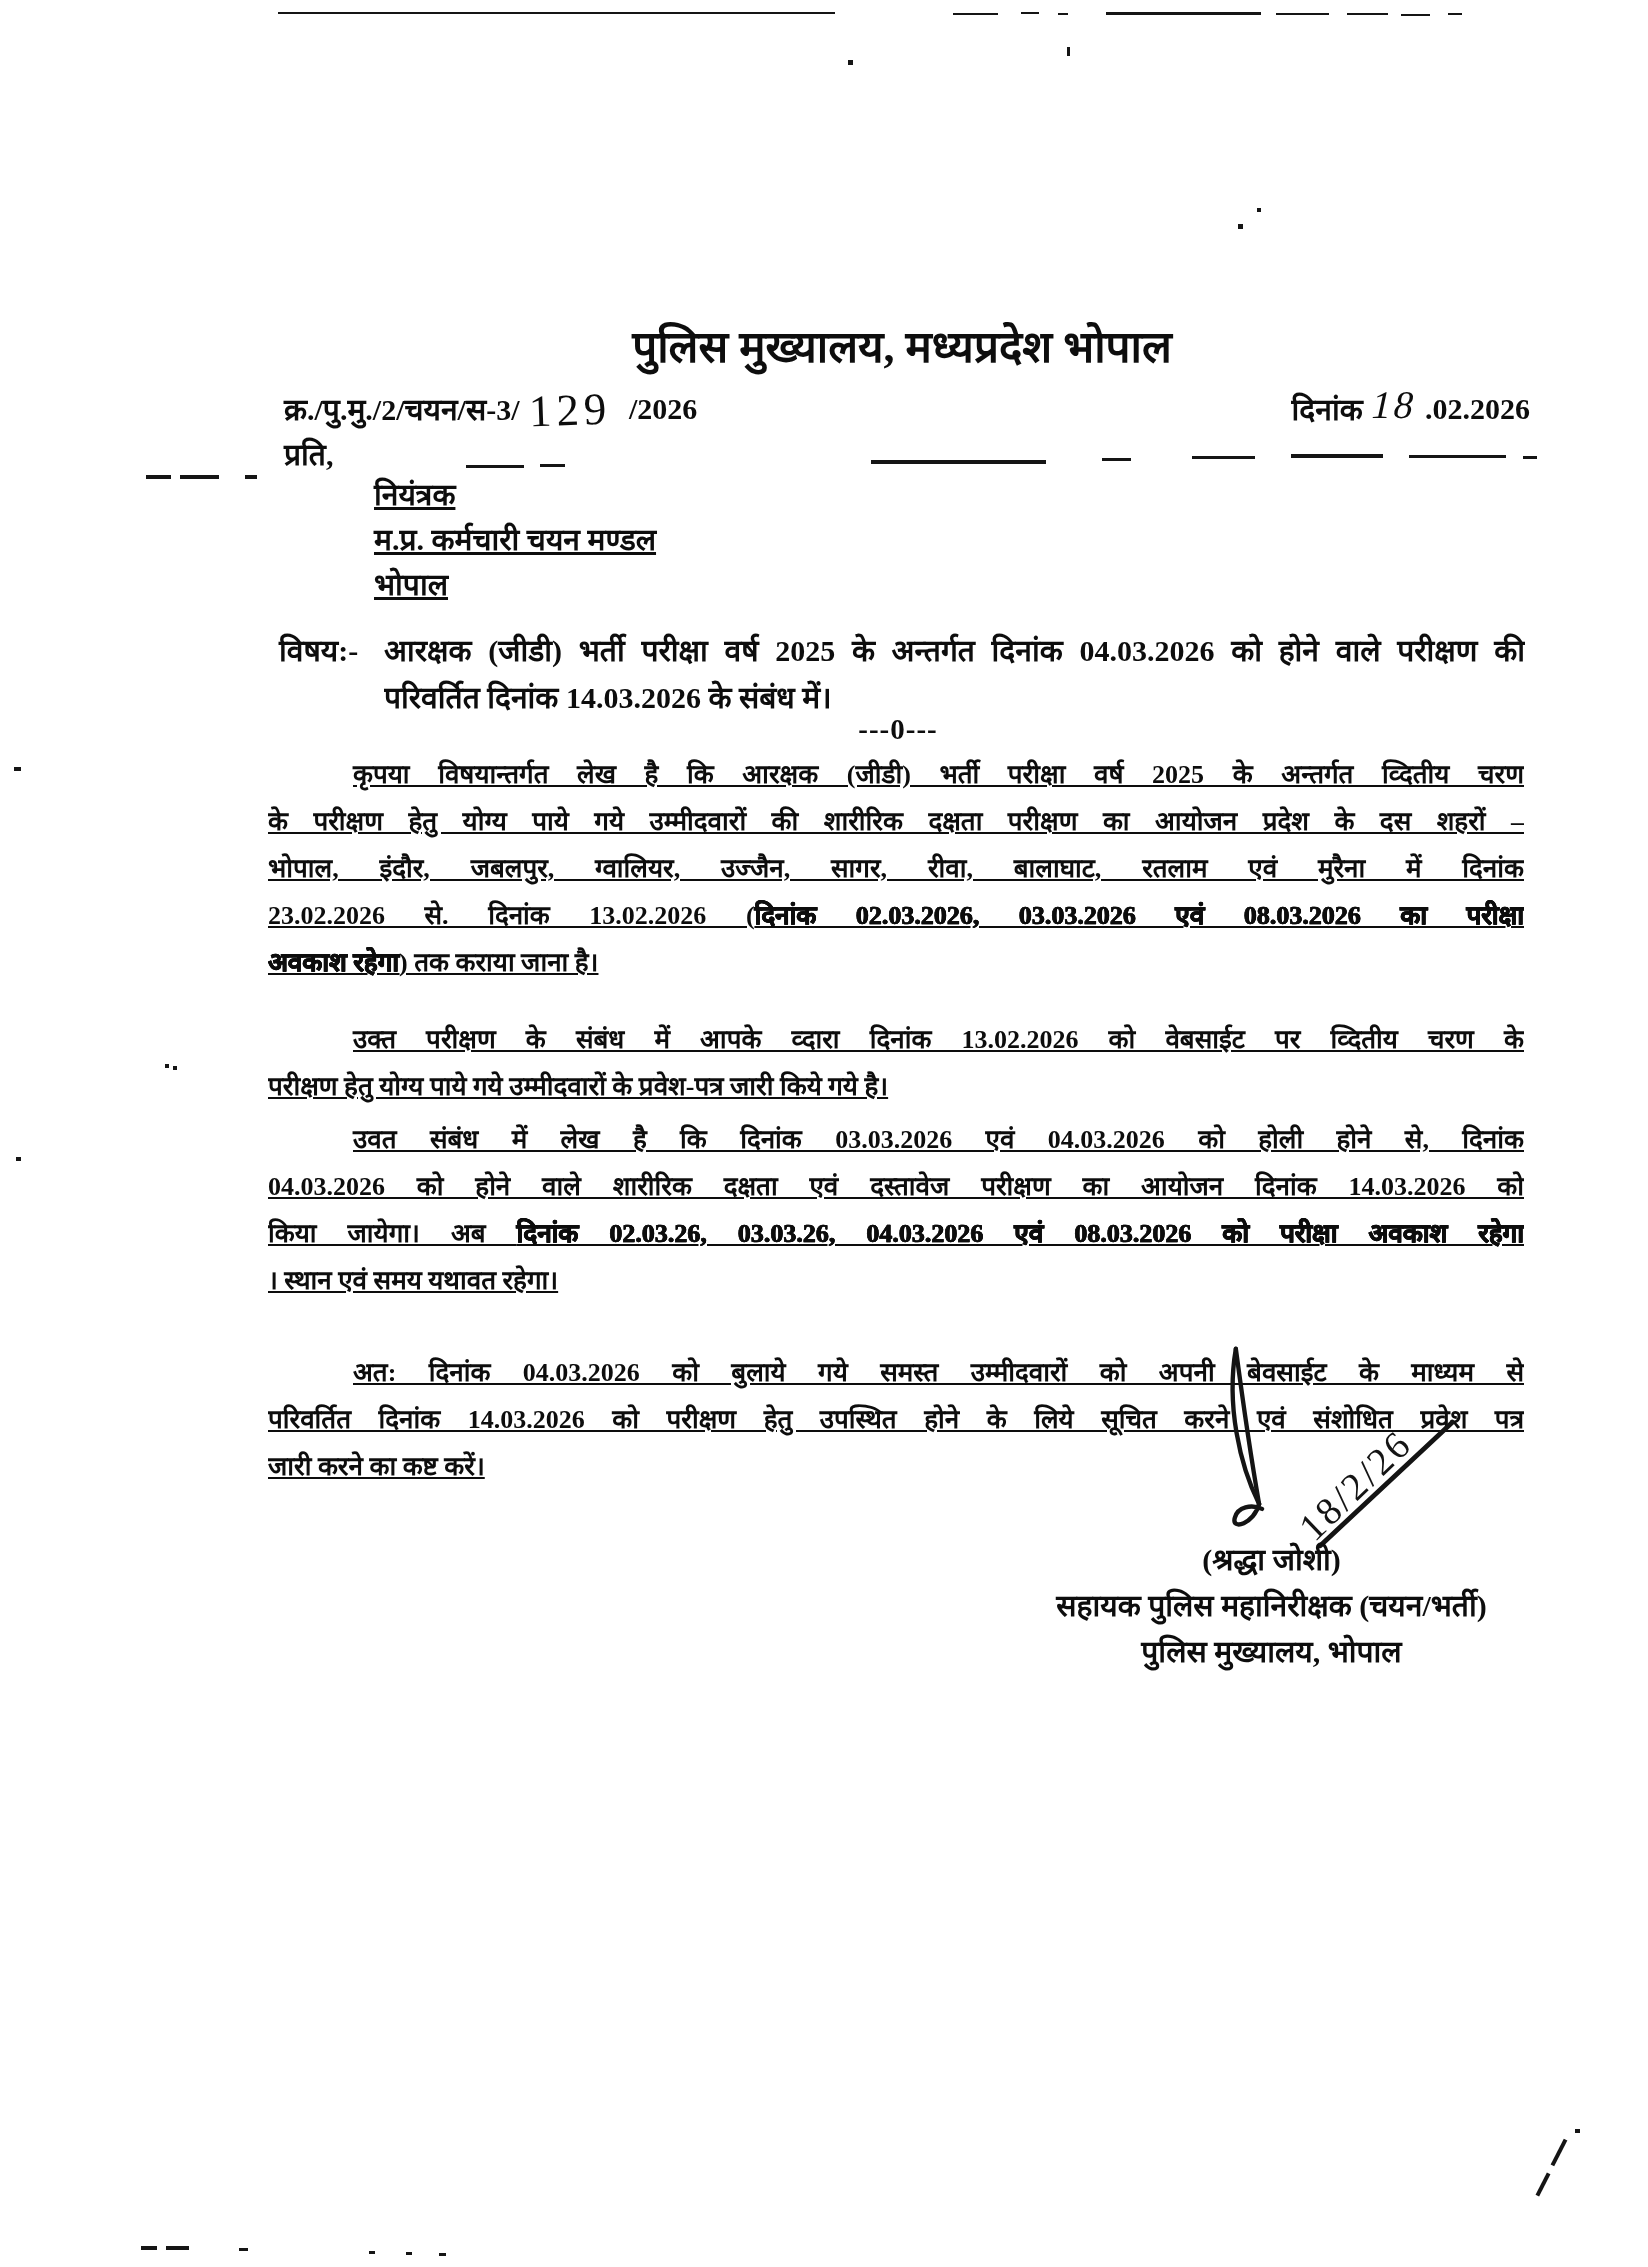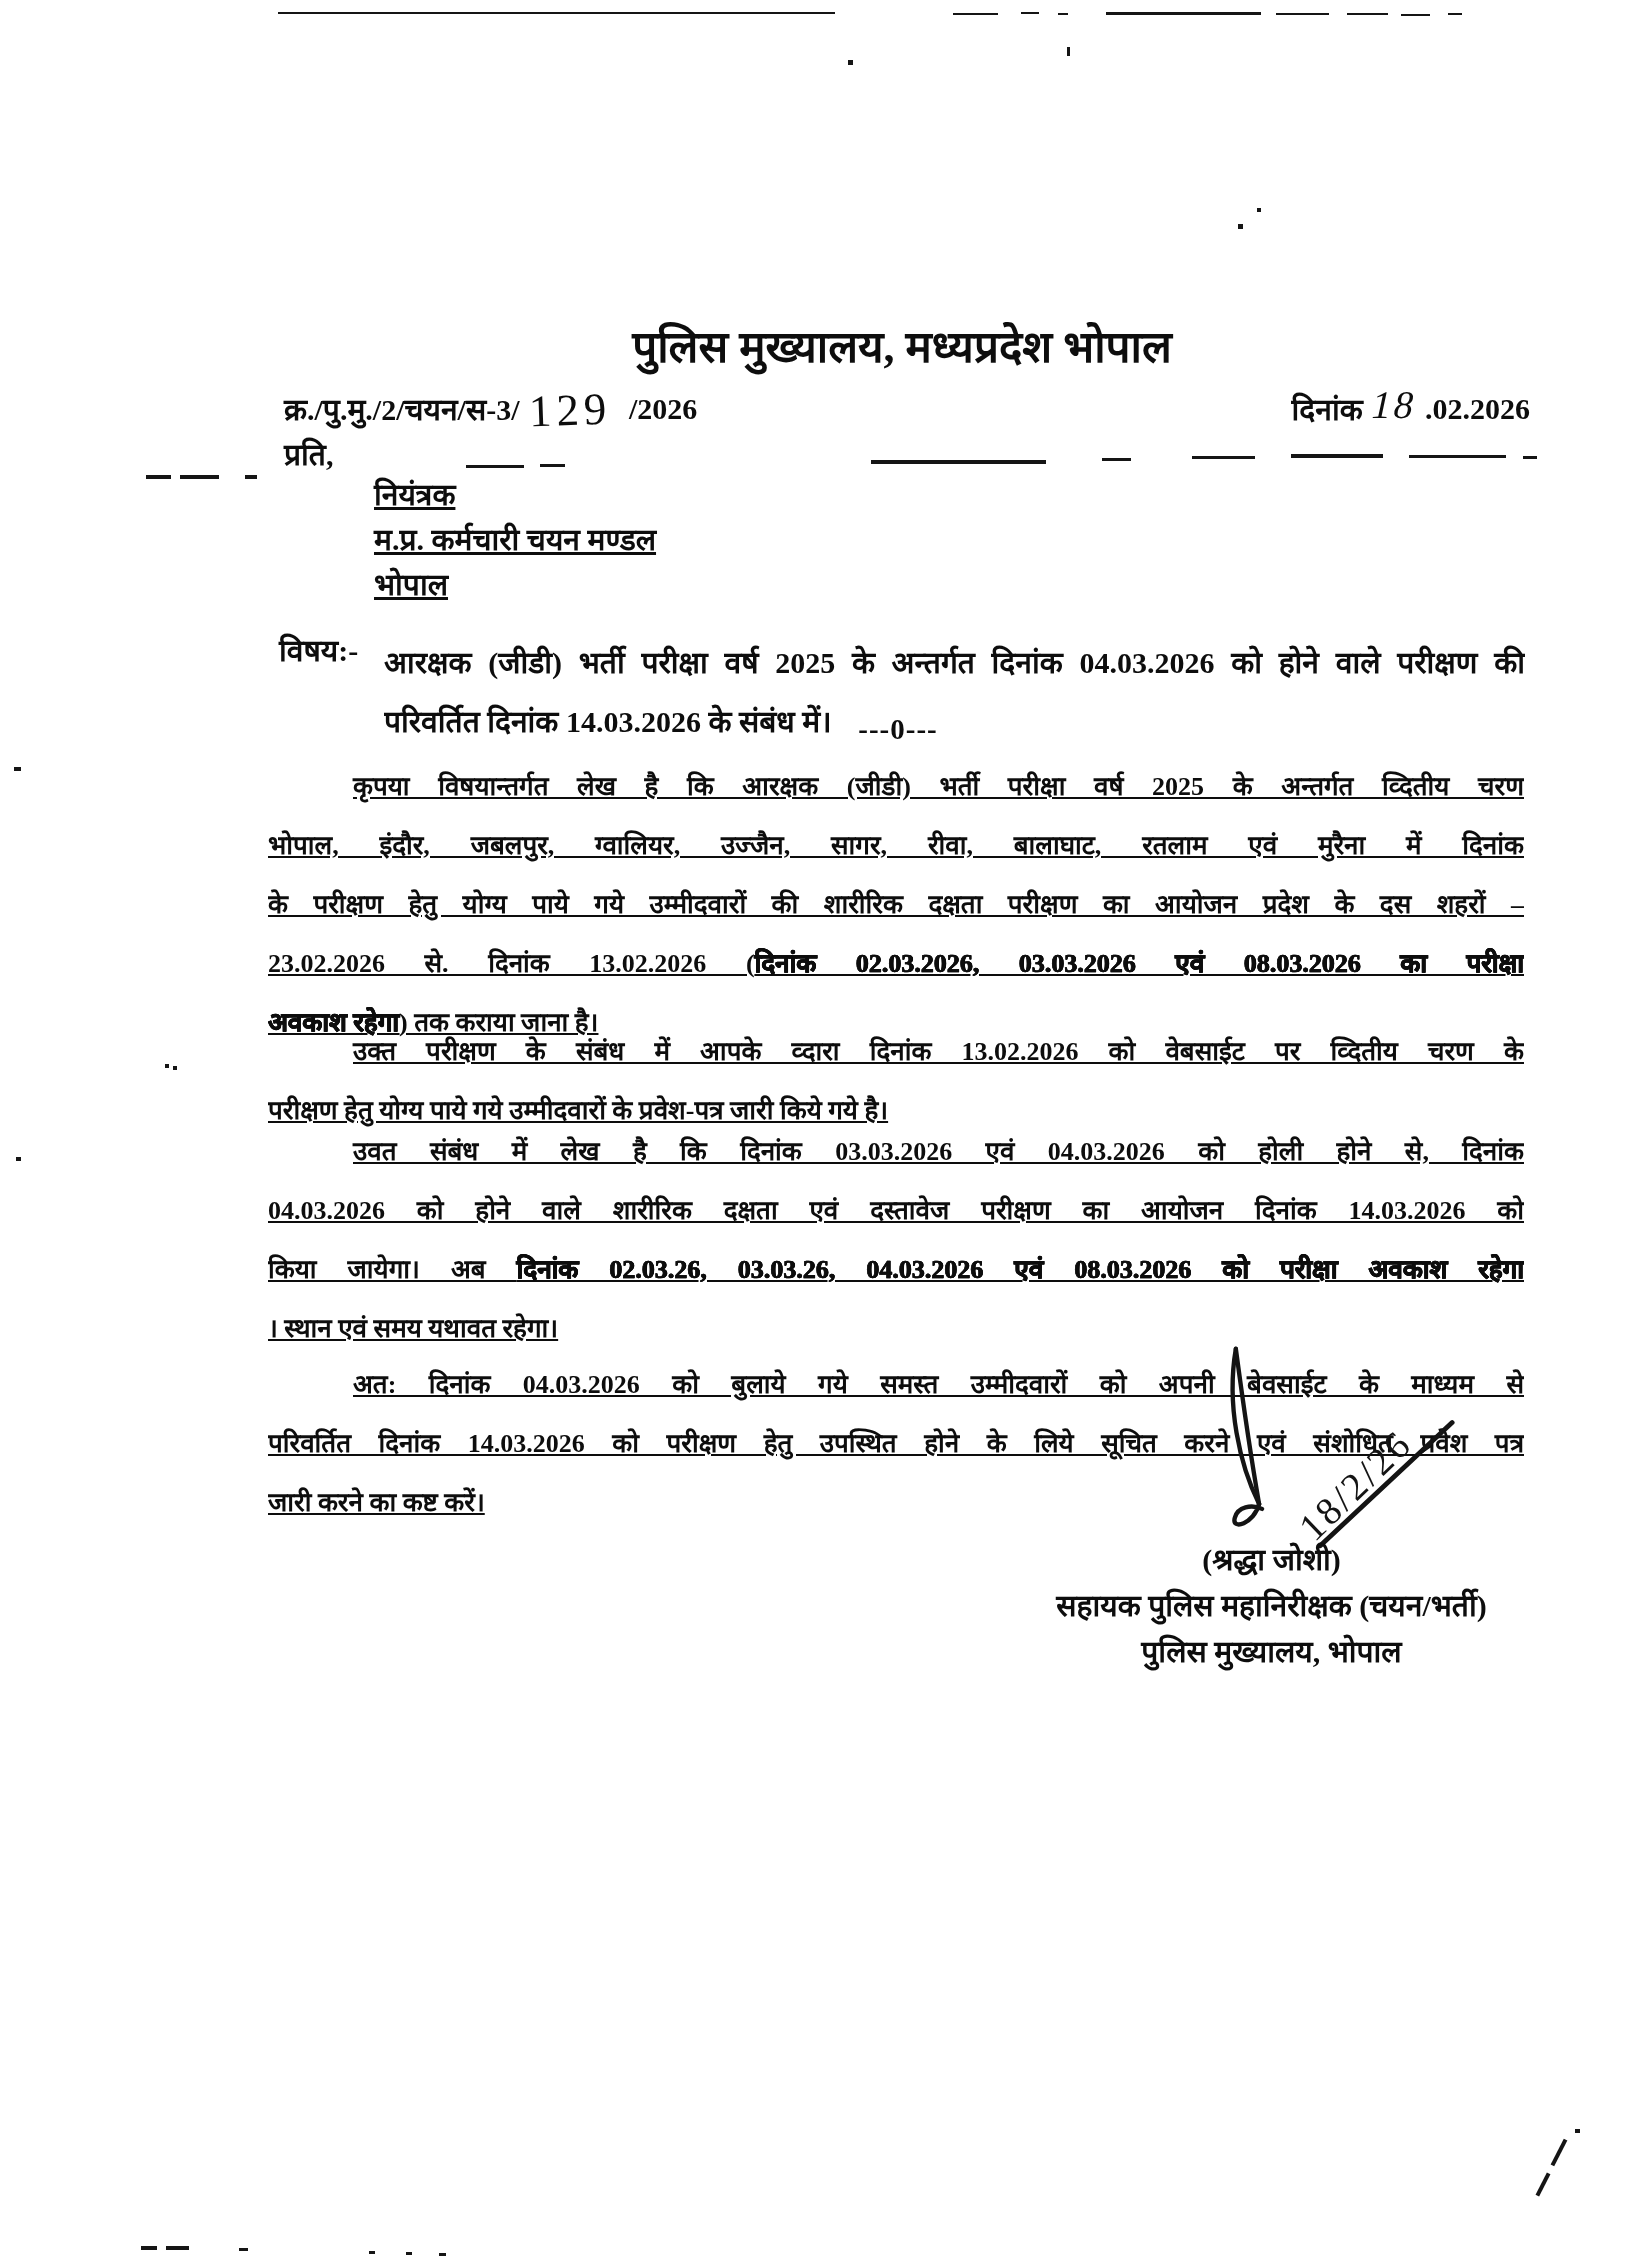--- a/index.html
+++ b/index.html
@@ -27,21 +27,21 @@
   }
   .hand-date{
     font-size:39px;margin:0 7.8px 0 9.7px;position:relative;top:-3.9px;transform:skewX(-12deg);letter-spacing:2.9px;
   }
   .prati{position:absolute;top:433px;left:284px;font-size:30px;font-weight:700;}
   .recipient{position:absolute;top:472px;left:374px;font-size:30px;font-weight:700;line-height:45px;text-decoration:underline;}
   
   .subject-row{position:absolute;top:629px;left:279px;width:1246px;display:flex;font-size:30px;font-weight:700;}
   .subject-label{width:105px;flex:none;}
   .subject-text{flex:1;}
-  .line{height:47px;overflow:hidden;margin-top:12px;}
+  .line{height:47px;overflow:hidden;}
   .just{text-align:justify;text-align-last:justify;}
   .separator{position:absolute;top:713px;left:270px;width:1256px;text-align:center;font-size:29px;font-weight:700;letter-spacing:1px;}
   
   .para{position:absolute;left:268px;width:1256px;font-size:26px;font-weight:700;text-decoration:underline;}
   .indent{padding-left:85px;}
   .b{font-weight:700;-webkit-text-stroke:0.6px #0d0d0d;}
   .para span{font-weight:700;}
   .para .b{text-shadow:0.5px 0 #0d0d0d;}
   
   .sig-svg{position:absolute;top:1337px;left:1198px;}
@@ -124,22 +124,22 @@
       <div class="line just">आरक्षक (जीडी) भर्ती परीक्षा वर्ष 2025 के अन्तर्गत दिनांक 04.03.2026 को होने वाले परीक्षण की</div>
       <div class="line">परिवर्तित दिनांक 14.03.2026 के संबंध में।</div>
     </div>
   </div>
 
   <div class="separator">---0---</div>
 
   <div id="body-paragraphs">
       <div class="para" style="top: 755px;">
         <div class="line just indent"><span>कृपया विषयान्तर्गत लेख है कि आरक्षक (जीडी) भर्ती परीक्षा वर्ष 2025 के अन्तर्गत व्दितीय चरण</span></div>
+        <div class="line just"><span>के परीक्षण हेतु योग्य पाये गये उम्मीदवारों की शारीरिक दक्षता परीक्षण का आयोजन प्रदेश के दस शहरों –</span></div>
         <div class="line just"><span>भोपाल, इंदौर, जबलपुर, ग्वालियर, उज्जैन, सागर, रीवा, बालाघाट, रतलाम एवं मुरैना में दिनांक</span></div>
-        <div class="line just"><span>के परीक्षण हेतु योग्य पाये गये उम्मीदवारों की शारीरिक दक्षता परीक्षण का आयोजन प्रदेश के दस शहरों –</span></div>
         <div class="line just"><span>23.02.2026 से. दिनांक 13.02.2026 (</span><span class="b">दिनांक 02.03.2026, 03.03.2026 एवं 08.03.2026 का परीक्षा</span></div>
         <div class="line"><span class="b">अवकाश रहेगा</span><span>) तक कराया जाना है।</span></div>
       </div>
       <div class="para" style="top: 1020px;">
         <div class="line just indent"><span>उक्त परीक्षण के संबंध में आपके व्दारा दिनांक 13.02.2026 को वेबसाईट पर व्दितीय चरण के</span></div>
         <div class="line"><span>परीक्षण हेतु योग्य पाये गये उम्मीदवारों के प्रवेश-पत्र जारी किये गये है।</span></div>
       </div>
       <div class="para" style="top: 1120px;">
         <div class="line just indent"><span>उवत संबंध में लेख है कि दिनांक 03.03.2026 एवं 04.03.2026 को होली होने से, दिनांक</span></div>
         <div class="line just"><span>04.03.2026 को होने वाले शारीरिक दक्षता एवं दस्तावेज परीक्षण का आयोजन दिनांक 14.03.2026 को</span></div>

